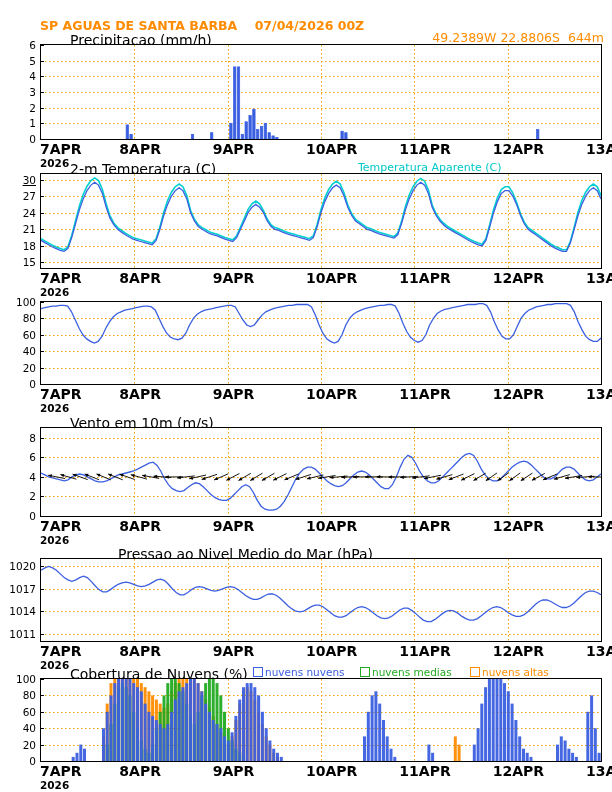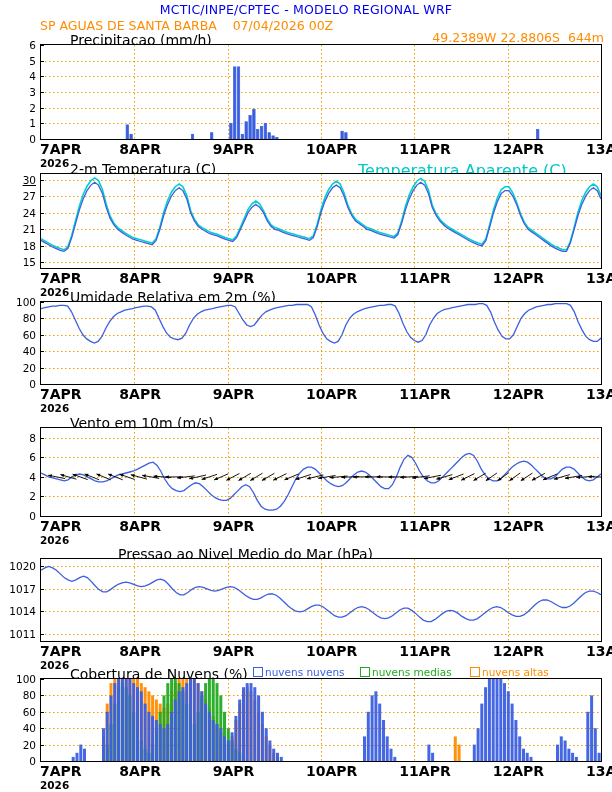--- a/index.html
+++ b/index.html
@@ -1,38 +1,37 @@
 <!DOCTYPE html>
 <html><head>
 <meta charset="utf-8">
 <style>
   html,body{margin:0;padding:0;background:#ffffff;}
   body{width:612px;height:792px;font-family:"DejaVu Sans",sans-serif;position:relative;overflow:hidden;}
   .root{position:relative;width:612px;height:792px;}
   .hdr-title{position:absolute;left:0;top:2px;width:612px;text-align:center;color:#0000ee;font-size:12.5px;letter-spacing:0.2px;font-family:"DejaVu Sans",sans-serif;}
-  .hdr-sub{position:absolute;left:40px;top:18px;color:#ff8c00;font-size:12.5px;white-space:pre;}
+  .hdr-sub{position:absolute;left:40px;top:18px;color:#ff8c00;font-size:12.5px;white-space:pre;font-weight:bold;}
   .hdr-coord{position:absolute;right:8px;top:30px;color:#ff8c00;font-size:12.5px;white-space:pre;}
   .plotbox{position:absolute;border:1px solid #000;box-sizing:border-box;background:#fff;overflow:hidden;}
   .ptitle{position:absolute;font-size:14px;color:#000;white-space:pre;}
-  .plabel2{position:absolute;font-size:16px;color:#00c8c8;white-space:pre;}
+  .plabel2{position:absolute;font-size:11px;color:#00c8c8;white-space:pre;}
   .ylab{position:absolute;right:0;font-size:10.5px;color:#000;text-align:right;white-space:pre;transform:translateY(-50%);}
   .xlab{position:absolute;font-size:14px;color:#000;white-space:pre;}
   .xlab b{font-weight:bold;}
   .yearlab{position:absolute;font-size:10.5px;color:#000;font-weight:bold;white-space:pre;}
   .tickleft{position:absolute;left:0;width:4px;height:0;border-top:1px solid #000;}
   .legend-item{position:absolute;font-size:10.5px;white-space:pre;}
   .sw{display:inline-block;width:8px;height:8px;border:1px solid #333;vertical-align:-1px;margin-right:2px;}
   svg{display:block;}
 </style>
 </head>
 <body>
 
 <div class="root">
 
-  <div class="hdr-title">MCTIC/INPE/CPTEC - MODELO REGIONAL WRF</div>
   <div class="hdr-sub">SP AGUAS DE SANTA BARBA    07/04/2026 00Z</div>
   <div class="hdr-coord">49.2389W 22.8806S  644m</div>
 
   <div class="ptitle" style="left:70px;top:32px;">Precipitacao (mm/h)</div>
   <div id="p0" class="plotbox" style="left:40px;top:44px;width:562px;height:96px;">
       <svg width="560" height="94" style="position: absolute; left: 0px; top: 0px;">
         <line x1="93.5" y1="0" x2="93.5" y2="94" stroke="#f0a000" stroke-width="1" stroke-dasharray="1.5,2.5"></line>
         <line x1="187.5" y1="0" x2="187.5" y2="94" stroke="#f0a000" stroke-width="1" stroke-dasharray="1.5,2.5"></line>
         <line x1="280.5" y1="0" x2="280.5" y2="94" stroke="#f0a000" stroke-width="1" stroke-dasharray="1.5,2.5"></line>
         <line x1="373.5" y1="0" x2="373.5" y2="94" stroke="#f0a000" stroke-width="1" stroke-dasharray="1.5,2.5"></line>
@@ -80,21 +79,20 @@
         <line x1="0" y1="55.5" x2="560" y2="55.5" stroke="#f0a000" stroke-width="1" stroke-dasharray="1.5,2.5"></line>
         <line x1="0" y1="39.5" x2="560" y2="39.5" stroke="#f0a000" stroke-width="1" stroke-dasharray="1.5,2.5"></line>
         <line x1="0" y1="22.5" x2="560" y2="22.5" stroke="#f0a000" stroke-width="1" stroke-dasharray="1.5,2.5"></line>
         <line x1="0" y1="6.5" x2="560" y2="6.5" stroke="#f0a000" stroke-width="1" stroke-dasharray="1.5,2.5"></line>
         <path d="M0.0,64.7 L3.8,66.9 L7.7,69.1 L11.5,71.3 L15.3,73.0 L19.2,74.6 L23.0,75.8 L26.8,73.0 L30.7,61.4 L34.5,47.0 L38.4,32.1 L42.2,20.5 L46.0,12.2 L49.9,6.6 L53.7,3.9 L57.5,6.6 L61.4,15.5 L65.2,29.9 L69.0,42.0 L72.9,49.2 L76.7,53.6 L80.5,56.4 L84.4,59.2 L88.2,61.4 L92.1,63.6 L95.9,64.7 L99.7,65.8 L103.6,66.9 L107.4,68.0 L111.2,69.1 L115.1,64.7 L118.9,53.1 L122.7,38.2 L126.6,26.5 L130.4,18.2 L134.2,12.7 L138.1,10.0 L141.9,12.7 L145.8,21.6 L149.6,36.5 L153.4,45.3 L157.3,50.9 L161.1,53.6 L164.9,55.8 L168.8,58.1 L172.6,59.2 L176.4,60.3 L180.3,61.9 L184.1,63.6 L187.9,64.7 L191.8,65.8 L195.6,61.9 L199.5,53.1 L203.3,44.2 L207.1,35.4 L211.0,29.9 L214.8,27.1 L218.6,29.9 L222.5,36.5 L226.3,45.3 L230.1,50.9 L234.0,53.6 L237.8,54.7 L241.6,56.4 L245.5,58.1 L249.3,59.2 L253.2,60.3 L257.0,61.4 L260.8,62.5 L264.7,63.6 L268.5,64.7 L272.3,61.9 L276.2,50.3 L280.0,35.4 L283.8,23.8 L287.7,15.5 L291.5,10.0 L295.3,7.2 L299.2,10.0 L303.0,18.8 L306.8,31.0 L310.7,39.8 L314.5,45.3 L318.4,48.1 L322.2,50.9 L326.0,53.6 L329.9,54.7 L333.7,56.4 L337.5,58.1 L341.4,59.2 L345.2,60.3 L349.0,61.4 L352.9,62.5 L356.7,59.2 L360.5,47.6 L364.4,32.6 L368.2,21.0 L372.1,12.7 L375.9,7.2 L379.7,4.4 L383.6,7.2 L387.4,16.0 L391.2,31.0 L395.1,39.8 L398.9,45.3 L402.7,49.2 L406.6,52.5 L410.4,54.7 L414.2,57.0 L418.1,59.2 L421.9,61.4 L425.8,63.6 L429.6,65.8 L433.4,67.5 L437.3,69.1 L441.1,70.2 L444.9,64.7 L448.8,50.3 L452.6,35.4 L456.4,23.8 L460.3,15.5 L464.1,12.7 L467.9,12.7 L471.8,18.8 L475.6,28.2 L479.5,39.8 L483.3,48.1 L487.1,53.6 L491.0,56.4 L494.8,59.2 L498.6,61.9 L502.5,64.7 L506.3,67.5 L510.1,70.2 L514.0,72.4 L517.8,74.1 L521.6,75.8 L525.5,75.8 L529.3,67.5 L533.2,53.1 L537.0,38.2 L540.8,26.5 L544.7,18.2 L548.5,12.7 L552.3,10.0 L556.2,12.7 L560.0,21.6 " fill="none" stroke="#00d0d0" stroke-width="1.6"></path>
         <path d="M0.0,66.4 L3.8,68.6 L7.7,70.8 L11.5,73.0 L15.3,74.6 L19.2,76.3 L23.0,77.4 L26.8,74.6 L30.7,63.6 L34.5,49.8 L38.4,35.9 L42.2,24.9 L46.0,16.6 L49.9,11.1 L53.7,8.3 L57.5,11.1 L61.4,19.4 L65.2,33.2 L69.0,44.2 L72.9,50.9 L76.7,55.3 L80.5,58.1 L84.4,60.8 L88.2,63.0 L92.1,65.2 L95.9,66.4 L99.7,67.5 L103.6,68.6 L107.4,69.7 L111.2,70.8 L115.1,66.4 L118.9,55.3 L122.7,41.5 L126.6,30.4 L130.4,22.1 L134.2,16.6 L138.1,13.8 L141.9,16.6 L145.8,24.9 L149.6,38.7 L153.4,47.0 L157.3,52.5 L161.1,55.3 L164.9,57.5 L168.8,59.7 L172.6,60.8 L176.4,61.9 L180.3,63.6 L184.1,65.2 L187.9,66.4 L191.8,67.5 L195.6,63.6 L199.5,55.3 L203.3,47.0 L207.1,38.7 L211.0,33.2 L214.8,30.4 L218.6,33.2 L222.5,38.7 L226.3,47.0 L230.1,52.5 L234.0,55.3 L237.8,56.4 L241.6,58.1 L245.5,59.7 L249.3,60.8 L253.2,61.9 L257.0,63.0 L260.8,64.1 L264.7,65.2 L268.5,66.4 L272.3,63.6 L276.2,52.5 L280.0,38.7 L283.8,27.6 L287.7,19.4 L291.5,13.8 L295.3,11.1 L299.2,13.8 L303.0,22.1 L306.8,33.2 L310.7,41.5 L314.5,47.0 L318.4,49.8 L322.2,52.5 L326.0,55.3 L329.9,56.4 L333.7,58.1 L337.5,59.7 L341.4,60.8 L345.2,61.9 L349.0,63.0 L352.9,64.1 L356.7,60.8 L360.5,49.8 L364.4,35.9 L368.2,24.9 L372.1,16.6 L375.9,11.1 L379.7,8.3 L383.6,11.1 L387.4,19.4 L391.2,33.2 L395.1,41.5 L398.9,47.0 L402.7,50.9 L406.6,54.2 L410.4,56.4 L414.2,58.6 L418.1,60.8 L421.9,63.0 L425.8,65.2 L429.6,67.5 L433.4,69.1 L437.3,70.8 L441.1,71.9 L444.9,66.4 L448.8,52.5 L452.6,38.7 L456.4,27.6 L460.3,19.4 L464.1,16.6 L467.9,16.6 L471.8,22.1 L475.6,30.4 L479.5,41.5 L483.3,49.8 L487.1,55.3 L491.0,58.1 L494.8,60.8 L498.6,63.6 L502.5,66.4 L506.3,69.1 L510.1,71.9 L514.0,74.1 L517.8,75.8 L521.6,77.4 L525.5,77.4 L529.3,69.1 L533.2,55.3 L537.0,41.5 L540.8,30.4 L544.7,22.1 L548.5,16.6 L552.3,13.8 L556.2,16.6 L560.0,24.9 " fill="none" stroke="#3b5fe0" stroke-width="1.3"></path>
       </svg>
     </div>
   <div class="yearlab" style="left:40px;top:286px;">2026</div>
 
-  <div class="ptitle" style="left:70px;top:289px;">Umidade Relativa em 2m (%)</div>
   <div id="p2" class="plotbox" style="left:40px;top:301px;width:562px;height:84px;">
       <svg width="560" height="82" style="position: absolute; left: 0px; top: 0px;">
         <line x1="93.5" y1="0" x2="93.5" y2="82" stroke="#f0a000" stroke-width="1" stroke-dasharray="1.5,2.5"></line>
         <line x1="187.5" y1="0" x2="187.5" y2="82" stroke="#f0a000" stroke-width="1" stroke-dasharray="1.5,2.5"></line>
         <line x1="280.5" y1="0" x2="280.5" y2="82" stroke="#f0a000" stroke-width="1" stroke-dasharray="1.5,2.5"></line>
         <line x1="373.5" y1="0" x2="373.5" y2="82" stroke="#f0a000" stroke-width="1" stroke-dasharray="1.5,2.5"></line>
         <line x1="467.5" y1="0" x2="467.5" y2="82" stroke="#f0a000" stroke-width="1" stroke-dasharray="1.5,2.5"></line>
         <line x1="0" y1="66.5" x2="560" y2="66.5" stroke="#f0a000" stroke-width="1" stroke-dasharray="1.5,2.5"></line>
         <line x1="0" y1="49.5" x2="560" y2="49.5" stroke="#f0a000" stroke-width="1" stroke-dasharray="1.5,2.5"></line>
         <line x1="0" y1="33.5" x2="560" y2="33.5" stroke="#f0a000" stroke-width="1" stroke-dasharray="1.5,2.5"></line>

